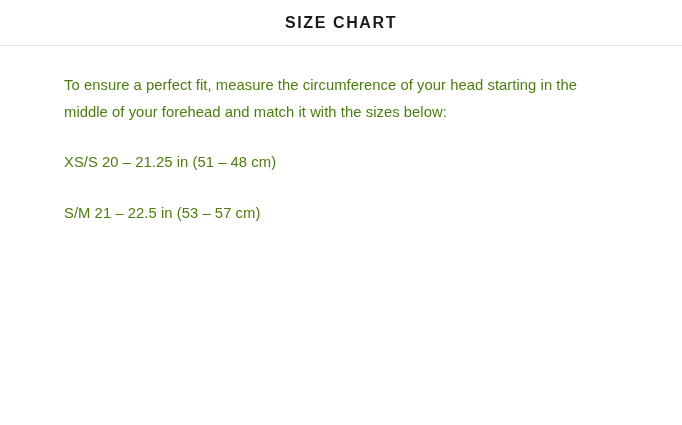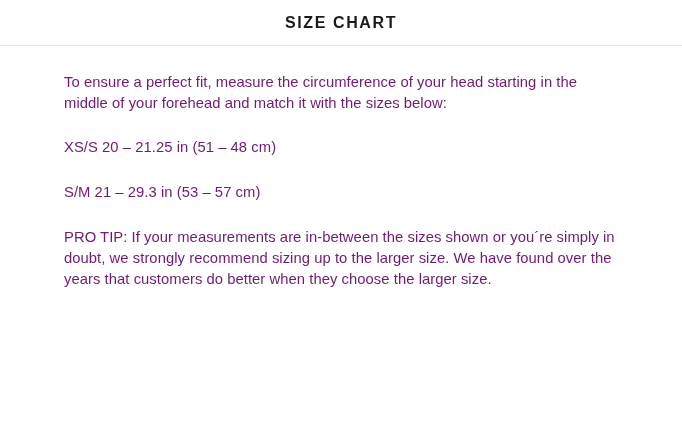--- a/index.html
+++ b/index.html
@@ -39,22 +39,22 @@
     text-transform: uppercase;
     font-family: "Liberation Sans", sans-serif;
   }
   .modal-body {
     flex: 1;
     padding: 26px 62px 10px 64px;
     overflow: hidden;
   }
   .para {
     font-size: 14.8px;
-    line-height: 21px;
-    color: #701a75;
+    line-height: 27px;
+    color: #4d7c0f;
     margin: 0 0 23px 0;
     max-width: 566px;
     letter-spacing: 0.05px;
   }
   .para:last-child { margin-bottom: 0; }
   .para.size-line {
     margin-bottom: 24px;
   }
 </style>
 </head>
@@ -65,20 +65,19 @@
   <div class="modal-header">
     <div class="modal-title">SIZE CHART</div>
   </div>
 
   <div class="modal-body">
 
     <p class="para">To ensure a perfect fit, measure the circumference of your head starting in the middle of your forehead and match it with the sizes below:</p>
 
     <p class="para size-line">XS/S 20 – 21.25 in (51 – 48 cm)</p>
 
-    <p class="para size-line">S/M 21 – 29.3 in (53 – 57 cm)</p>
+    <p class="para size-line">S/M 21 – 22.5 in (53 – 57 cm)</p>
 
 
-    <p class="para">PRO TIP: If your measurements are in-between the sizes shown or you´re simply in doubt, we strongly recommend sizing up to the larger size. We have found over the years that customers do better when they choose the larger size.</p>
 
   </div>
 
 </div>
 
 </body></html>

